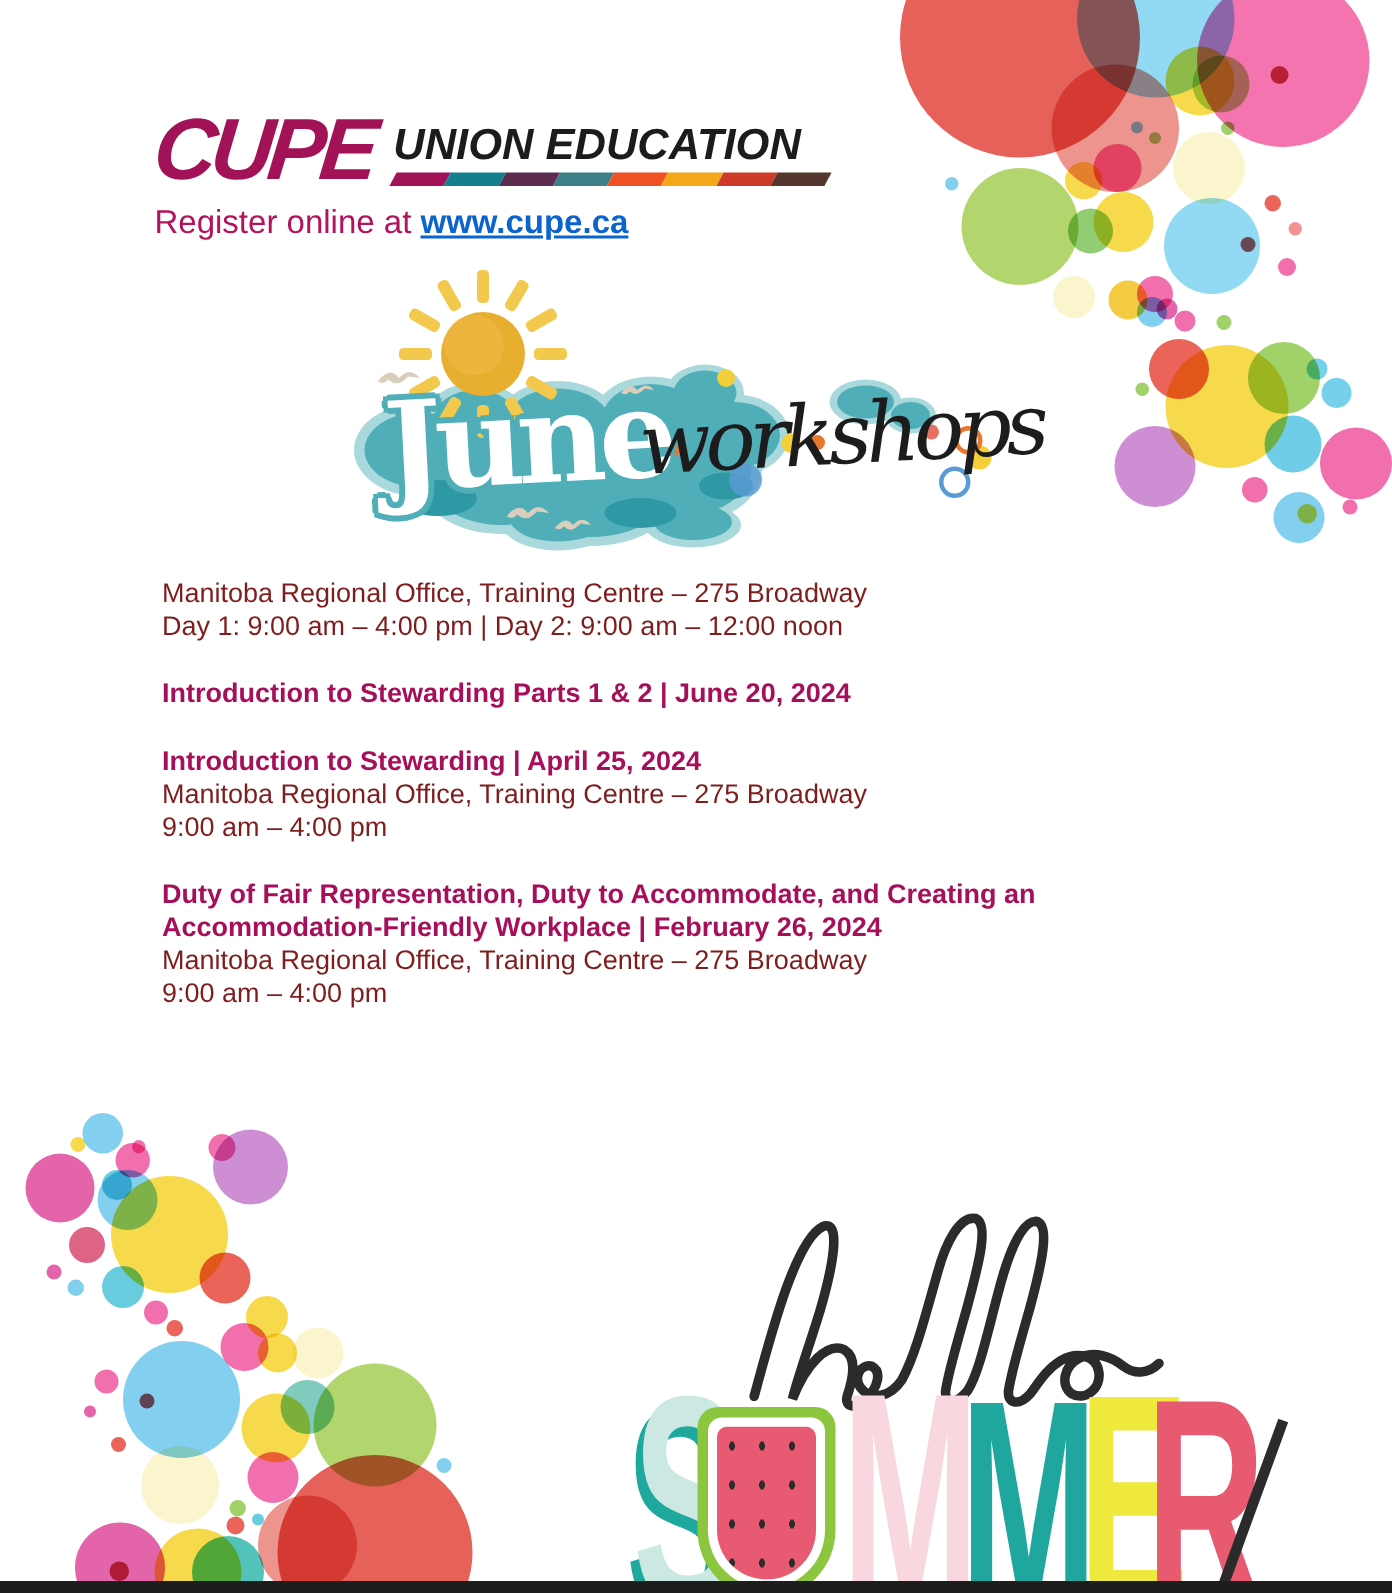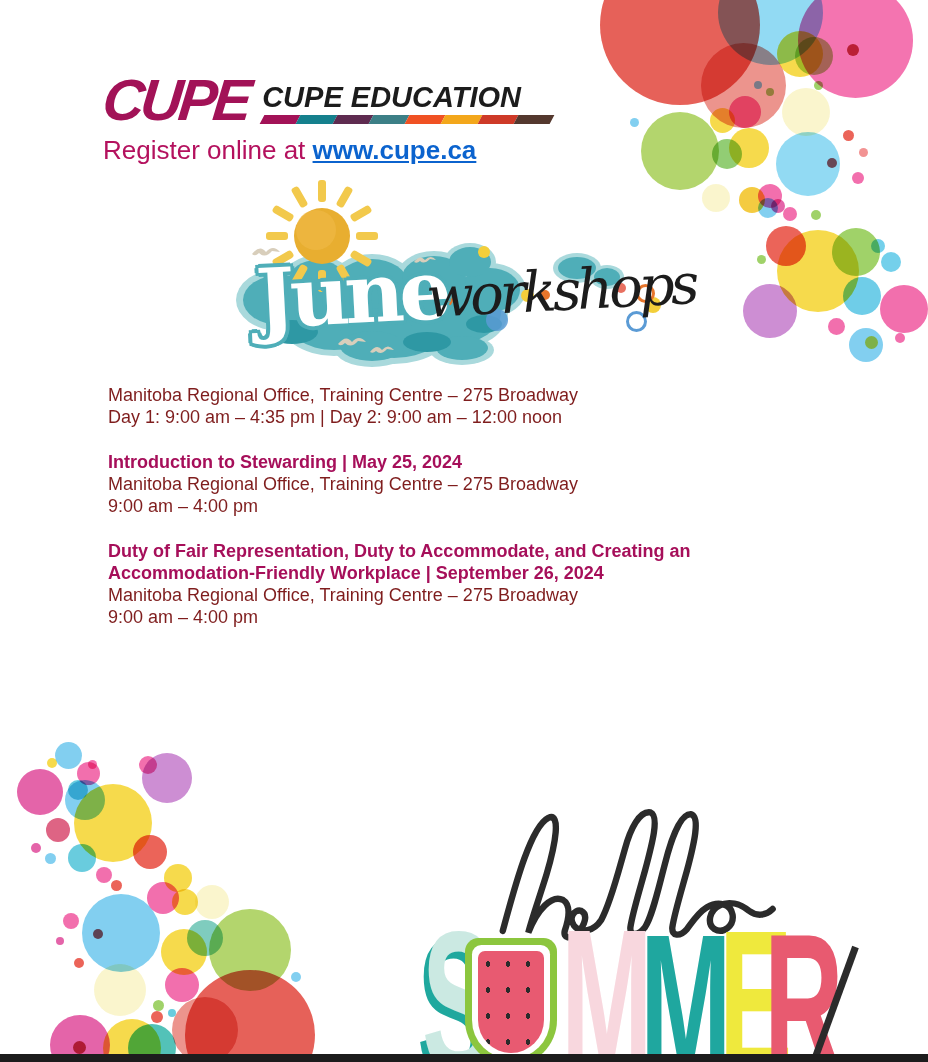--- a/index.html
+++ b/index.html
@@ -15,21 +15,21 @@
   
   .header{position:absolute;left:103px;top:74px;z-index:3;}
   .logo-row{display:flex;align-items:flex-start;}
   .cupe-logo{font-style:italic;font-weight:bold;font-size:58px;line-height:52px;
              color:#A21257;letter-spacing:-4px;transform:skewX(-6deg);}
   .logo-right{margin-left:14px;padding-top:8px;}
   .union-edu{font-style:italic;font-weight:bold;font-size:29px;line-height:30px;
              color:#1C1C1C;letter-spacing:0px;white-space:nowrap;}
   .stripe{display:flex;width:290px;height:9px;margin-top:3px;transform:skewX(-28deg);}
   .stripe>div{flex:1;}
-  .register-line{margin-top:9px;font-size:26px;color:#B4115E;}
+  .register-line{margin-top:9px;font-size:22px;color:#B4115E;}
   .cupe-link{color:#0B63CE;font-weight:bold;text-decoration:underline;}
 
   
   .june-banner{position:absolute;left:222px;top:192px;width:460px;height:176px;
                background:#fff;z-index:2;}
   .sun{position:absolute;left:40px;top:-16px;}
   .cloud-svg{position:absolute;left:0;top:0;}
   .june-word{position:absolute;left:34px;top:54px;z-index:2;
              font-family:"DejaVu Serif",serif;font-weight:bold;font-size:82px;
              color:#ffffff;letter-spacing:-5px;transform:rotate(-3deg);
@@ -157,21 +157,21 @@
       <div class="bubble" style="left: 50px; top: 275px; width: 60px; height: 60px; background: rgb(224, 72, 154);"></div>
       <div class="bubble" style="left: 72.5px; top: 300.5px; width: 13px; height: 13px; background: rgb(183, 32, 46);"></div>
       <div class="bubble" style="left: 103px; top: 279px; width: 58px; height: 58px; background: rgb(245, 212, 44);"></div>
       <div class="bubble" style="left: 128px; top: 284px; width: 48px; height: 48px; background: rgb(53, 184, 172); opacity: 0.85;"></div>
     </div>
 
   <div class="header">
     <div class="logo-row">
       <div class="cupe-logo">CUPE</div>
       <div class="logo-right">
-        <div class="union-edu">CUPE EDUCATION</div>
+        <div class="union-edu">UNION EDUCATION</div>
         <div class="stripe">
             <div style="background: rgb(162, 18, 87);"></div>
             <div style="background: rgb(21, 128, 141);"></div>
             <div style="background: rgb(94, 43, 80);"></div>
             <div style="background: rgb(60, 127, 134);"></div>
             <div style="background: rgb(240, 81, 35);"></div>
             <div style="background: rgb(243, 167, 27);"></div>
             <div style="background: rgb(206, 58, 40);"></div>
             <div style="background: rgb(84, 56, 46);"></div>
           </div>
@@ -257,31 +257,32 @@
       <div class="script-dot" style="left: 256px; top: 54px; width: 12px; height: 12px; background: rgb(243, 207, 58);"></div>
       <div class="script-dot" style="left: 394px; top: 91px; width: 10px; height: 10px; background: rgb(232, 112, 96);"></div>
       <div class="script-dot" style="left: 423px; top: 105px; width: 16px; height: 16px; background: rgb(243, 207, 58);"></div>
       <div class="script-dot" style="left: 403.5px; top: 118.5px; width: 15px; height: 15px; border: 3px solid rgb(91, 155, 213);"></div>
       <div class="script-dot" style="left: 413.5px; top: 91.5px; width: 13px; height: 13px; border: 3px solid rgb(232, 118, 44);"></div>
     </div>
 
   <div class="workshop-list">
     <div class="workshop">
       <div class="loc">Manitoba Regional Office, Training Centre – 275 Broadway</div>
-      <div class="time">Day 1: 9:00 am – 4:35 pm | Day 2: 9:00 am – 12:00 noon</div>
+      <div class="time">Day 1: 9:00 am – 4:00 pm | Day 2: 9:00 am – 12:00 noon</div>
     </div>
     <div class="workshop">
+      <div class="title">Introduction to Stewarding Parts 1 &amp; 2 | June 20, 2024</div>
     </div>
     <div class="workshop">
-      <div class="title">Introduction to Stewarding | May 25, 2024</div>
+      <div class="title">Introduction to Stewarding | April 25, 2024</div>
       <div class="loc">Manitoba Regional Office, Training Centre – 275 Broadway</div>
       <div class="time">9:00 am – 4:00 pm</div>
     </div>
     <div class="workshop">
-      <div class="title">Duty of Fair Representation, Duty to Accommodate, and Creating an Accommodation-Friendly Workplace | September 26, 2024</div>
+      <div class="title">Duty of Fair Representation, Duty to Accommodate, and Creating an Accommodation-Friendly Workplace | February 26, 2024</div>
       <div class="loc">Manitoba Regional Office, Training Centre – 275 Broadway</div>
       <div class="time">9:00 am – 4:00 pm</div>
     </div>
   </div>
 
   <div class="hello-summer">
     <svg class="hello-script" width="310" height="160" viewBox="0 0 340 175">
       <path d="M14 140 C 26 96, 44 26, 64 16 C 78 10, 72 44, 62 78 C 54 104, 46 126, 42 142
                C 52 116, 68 100, 80 106 C 90 112, 86 128, 82 140 C 80 148, 88 150, 96 142
                C 104 134, 108 122, 100 118 C 92 116, 86 126, 92 134 C 100 144, 114 140, 122 128

